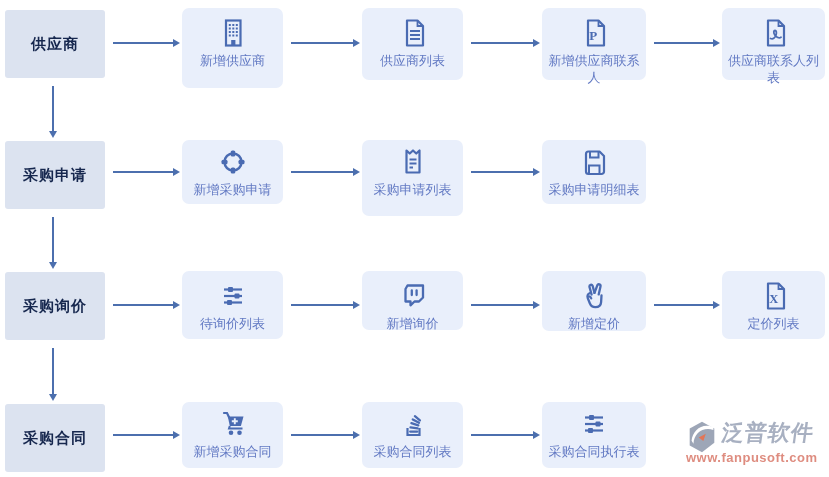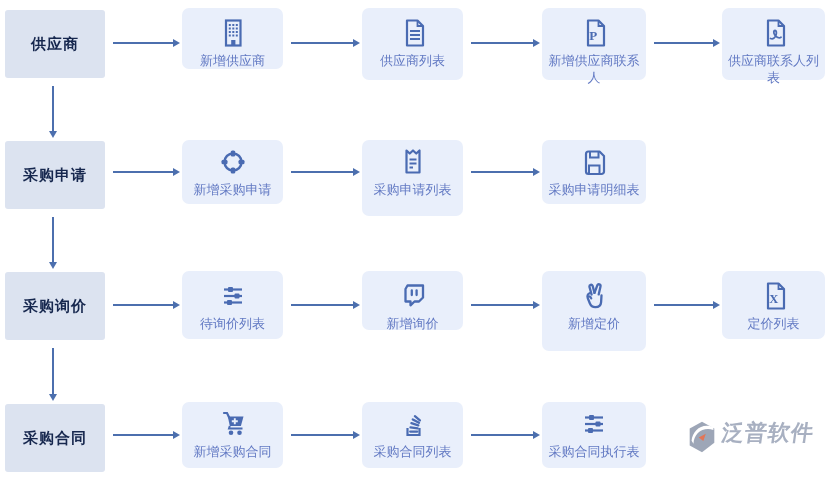--- a/index.html
+++ b/index.html
@@ -56,21 +56,21 @@
   <div class="rowlabel" style="left:5px;top:141px">
     <span>采购申请</span>
   </div>
   <div class="rowlabel" style="left:5px;top:272px">
     <span>采购询价</span>
   </div>
   <div class="rowlabel" style="left:5px;top:404px">
     <span>采购合同</span>
   </div>
 
-  <div class="step" style="left:182px;top:8px;width:101px;height:61px">
+  <div class="step" style="left:182px;top:8px;width:101px;height:80px">
     <span class="ic">
       <svg width="32" height="32" viewBox="0 0 32 32">
         <rect x="9" y="3.5" width="14.5" height="25" fill="none" stroke="#4a6bb2" stroke-width="2.2"></rect>
         <g fill="#4a6bb2">
           <rect x="11.8" y="7" width="2" height="2"></rect>
             <rect x="15.3" y="7" width="2" height="2"></rect>
             <rect x="18.8" y="7" width="2" height="2"></rect>
           <rect x="11.8" y="10.5" width="2" height="2"></rect>
             <rect x="15.3" y="10.5" width="2" height="2"></rect>
             <rect x="18.8" y="10.5" width="2" height="2"></rect>
@@ -188,21 +188,21 @@
         <path d="M10.5 5.5 L8.5 9 v12.5 h5 v3.8 l4 -3.8 h4.5 l4 -4 V5.5 z" fill="none" stroke="#4a6bb2" stroke-width="2.3" stroke-linejoin="round"></path>
         <g stroke="#4a6bb2" stroke-width="2.3" stroke-linecap="round">
           <line x1="14.8" y1="10.5" x2="14.8" y2="15"></line>
           <line x1="19.6" y1="10.5" x2="19.6" y2="15"></line>
         </g>
       </svg>
     </span>
     <div class="slabel">新增询价</div>
   </div>
 
-  <div class="step" style="left:542px;top:271px;width:104px;height:80px">
+  <div class="step" style="left:542px;top:271px;width:104px;height:60px">
     <span class="ic">
       <svg width="32" height="32" viewBox="0 0 32 32">
         <g fill="none" stroke="#4a6bb2" stroke-width="2.3" stroke-linecap="round" stroke-linejoin="round">
           <path d="M13.6 14.5 L11.4 6.6 a1.7 1.7 0 0 1 3.2 -0.9 l1.9 7.2"></path>
           <path d="M16.5 12.9 L19.3 5.3 a1.7 1.7 0 0 1 3.2 1.1 l-1.8 8"></path>
           <path d="M11.6 13.2 c-1.9 0.8 -2.6 3 -1.8 5 l2 5 c1 2.5 3 3.9 5.5 3.9 c3.4 0 5.6 -2 5.8 -5 l0.4 -6.6"></path>
           <path d="M10.2 16.5 c1.4 -0.4 2.6 0.4 3 1.8"></path>
         </g>
       </svg>
     </span>
@@ -292,15 +292,16 @@
 
   <div class="watermark">
     <span class="wm-mark">
       <svg width="36" height="38" viewBox="0 0 38 40">
         <path d="M19 4 L32 11 v15 L19 36 L6 29 V11 z" fill="#8d97ab"></path>
         <path d="M10 27 C10.5 16 20 9 31 12.5 L31 9.5 C19 4.5 9 13 8 24 z" fill="#ffffff"></path>
         <path d="M15.5 20.5 l7.5 -4 l-2.6 7.6 z" fill="#dd5f3c"></path>
       </svg>
     </span>
     <span class="wm-brand">泛普软件</span>
+    <span class="wm-url">www.fanpusoft.com</span>
   </div>
 
 </div>
 
 </body></html>

